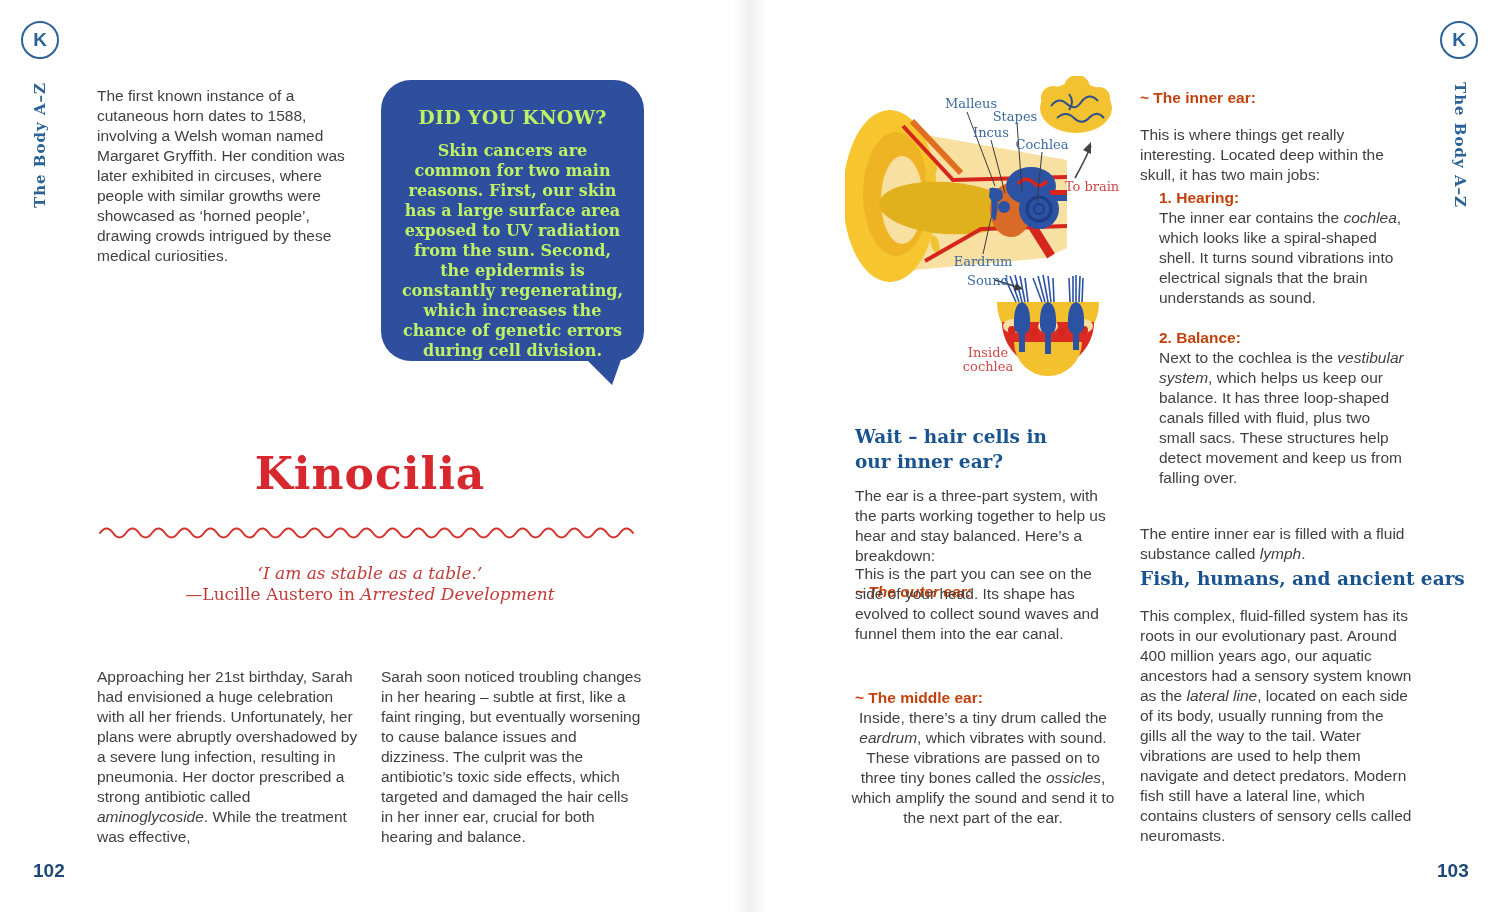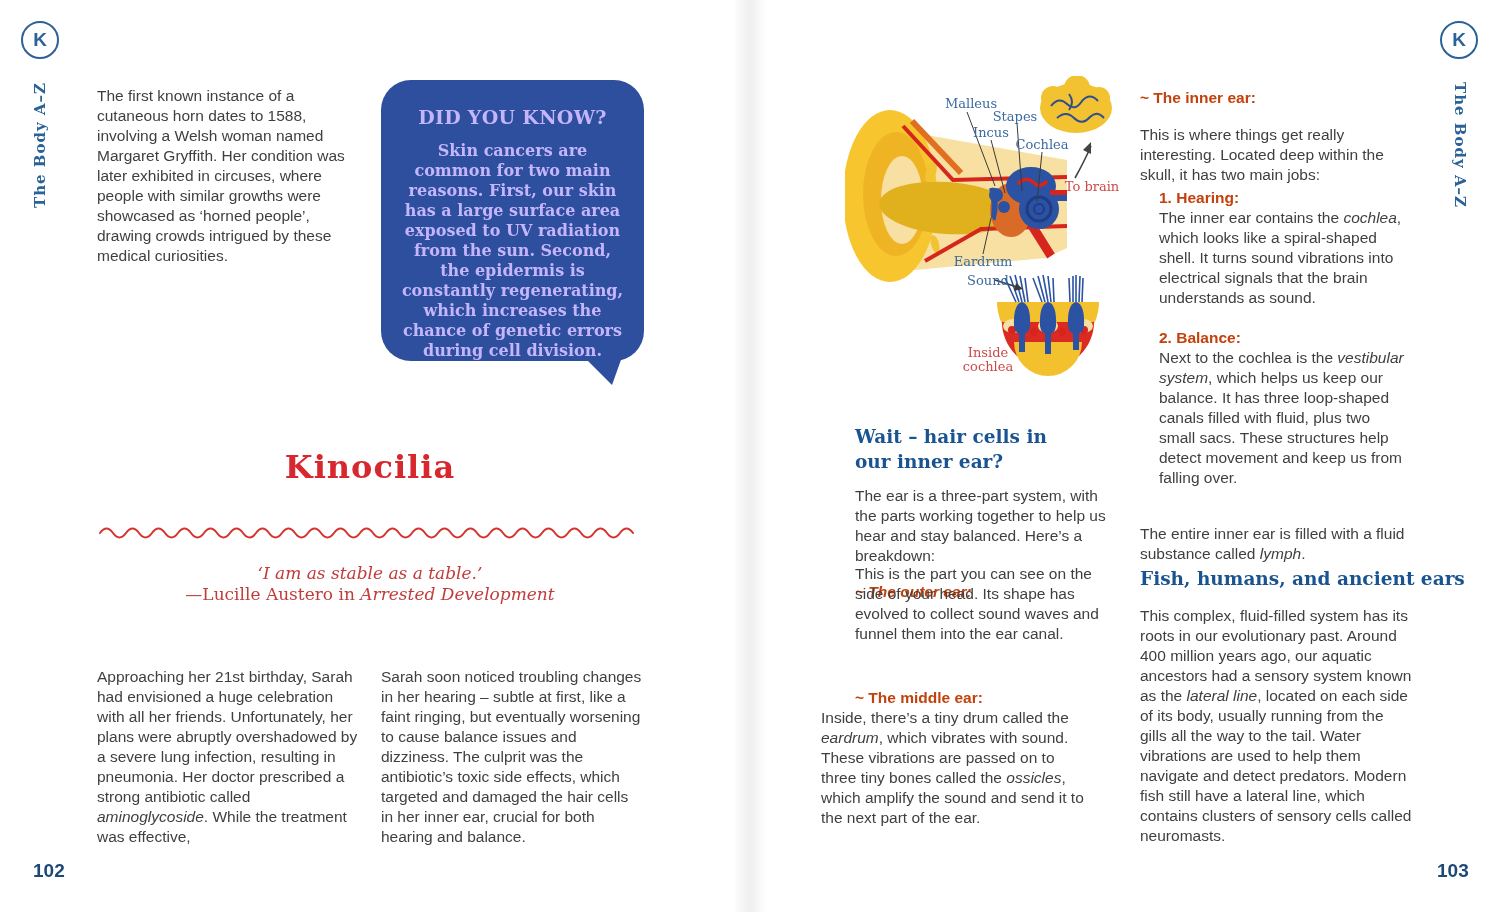--- a/index.html
+++ b/index.html
@@ -26,32 +26,32 @@
   }
   .vtitle.up { transform:rotate(180deg); }
   
   .copy { font-size:15.5px; line-height:20px; color:#3f3f3f; }
   .copy i { font-style:italic; }
   .blabel { font-size:15.5px; line-height:20px; font-weight:bold; color:#c2410c; }
   
   .bubble {
     left:381px; top:80px; width:263px; height:281px;
     background:#2e4f9e; border-radius:30px;
-    color:#c4b5fd; text-align:center;
+    color:#bef264; text-align:center;
     font-family:"DejaVu Serif", serif; font-weight:bold;
     padding:26px 17px 0 17px;
   }
   .bubble-title { font-size:19px; letter-spacing:0.3px; margin-bottom:13px; }
   .bubble-body { font-size:16px; line-height:20px; }
   .bubble-tail { left:580px; top:357px; }
   
   .feature-title {
     left:97px; top:448px; width:546px; text-align:center;
     font-family:"DejaVu Serif", serif; font-weight:bold;
-    font-size:32px; color:#d7282f; letter-spacing:1px;
+    font-size:44px; color:#d7282f; letter-spacing:1px;
   }
   .wave { left:97px; top:524px; }
   .quote {
     left:97px; top:563px; width:546px; text-align:center;
     font-family:"DejaVu Serif", serif; font-size:17px; line-height:21px; color:#c23b3b;
   }
   .quote .q1 { font-style:italic; }
   .quote .src { font-style:italic; }
   
   .sec-heading {
@@ -217,21 +217,21 @@
 </svg>
 
 <h2 class="abs sec-heading" style="left:855px; top:424px; width:220px;">Wait – hair cells in our inner ear?</h2>
 
 <p class="abs copy" style="left:855px; top:486px; width:268px;">The ear is a three-part system, with the parts working together to help us hear and stay balanced. Here’s a breakdown:</p>
 
 <div class="abs blabel" style="left:855px; top:582px;font-style:italic;">~ The outer ear:</div>
 <p class="abs copy" style="left:855px; top:564px; width:268px;">This is the part you can see on the side of your head. Its shape has evolved to collect sound waves and funnel them into the ear canal.</p>
 
 <div class="abs blabel" style="left:855px; top:688px;">~ The middle ear:</div>
-<p class="abs copy" style="left:821px; top:708px; width:268px;">Inside, there’s a tiny drum called the <i>eardrum</i>, which vibrates with sound. These vibrations are passed on to three tiny bones called the <i>ossicles</i>, which amplify the sound and send it to the next part of the ear.</p>
+<p class="abs copy" style="left:849px; top:708px; width:268px;text-align:center;">Inside, there’s a tiny drum called the <i>eardrum</i>, which vibrates with sound. These vibrations are passed on to three tiny bones called the <i>ossicles</i>, which amplify the sound and send it to the next part of the ear.</p>
 
 <div class="abs blabel" style="left:1140px; top:88px;">~ The inner ear:</div>
 <p class="abs copy" style="left:1140px; top:125px; width:266px;">This is where things get really interesting. Located deep within the skull, it has two main jobs:</p>
 
 <div class="abs blabel" style="left:1159px; top:188px;">1. Hearing:</div>
 <p class="abs copy" style="left:1159px; top:208px; width:248px;">The inner ear contains the <i>cochlea</i>, which looks like a spiral-shaped shell. It turns sound vibrations into electrical signals that the brain understands as sound.</p>
 
 <div class="abs blabel" style="left:1159px; top:328px;">2. Balance:</div>
 <p class="abs copy" style="left:1159px; top:348px; width:248px;">Next to the cochlea is the <i>vestibular system</i>, which helps us keep our balance. It has three loop-shaped canals filled with fluid, plus two small sacs. These structures help detect movement and keep us from falling over.</p>
 

